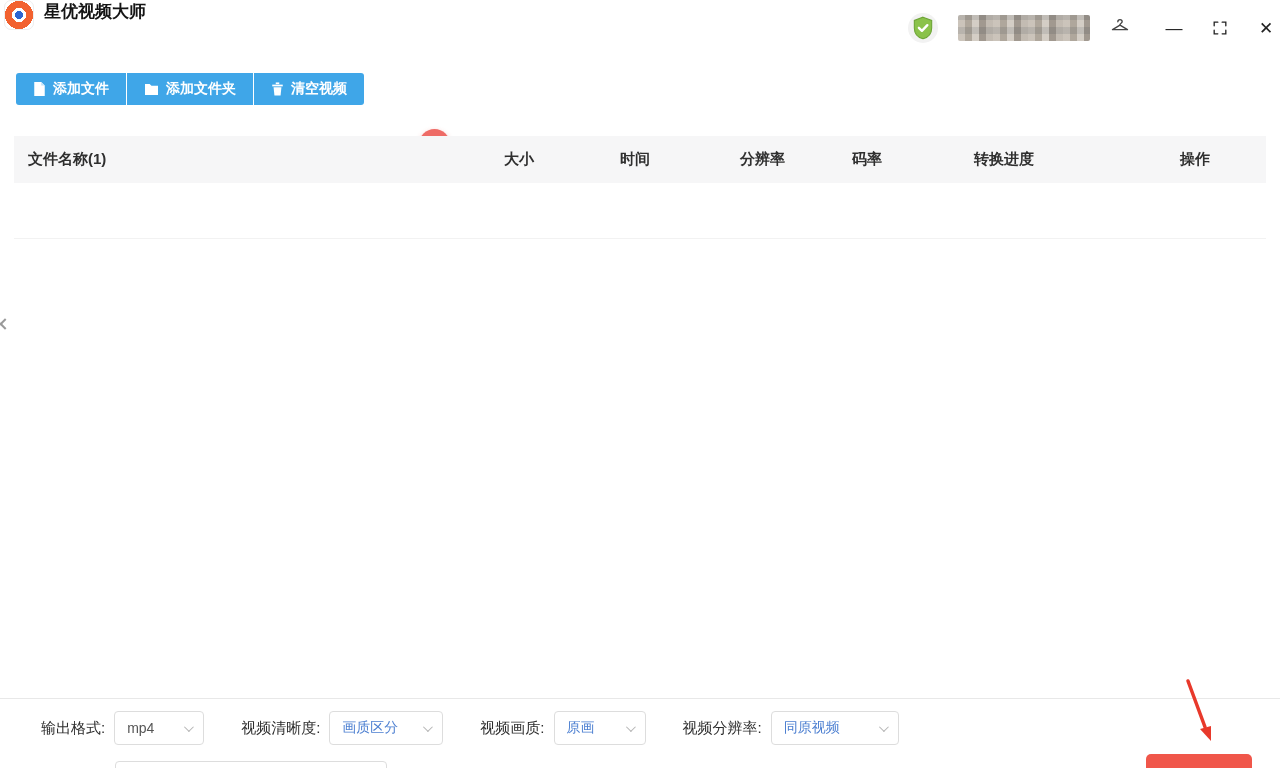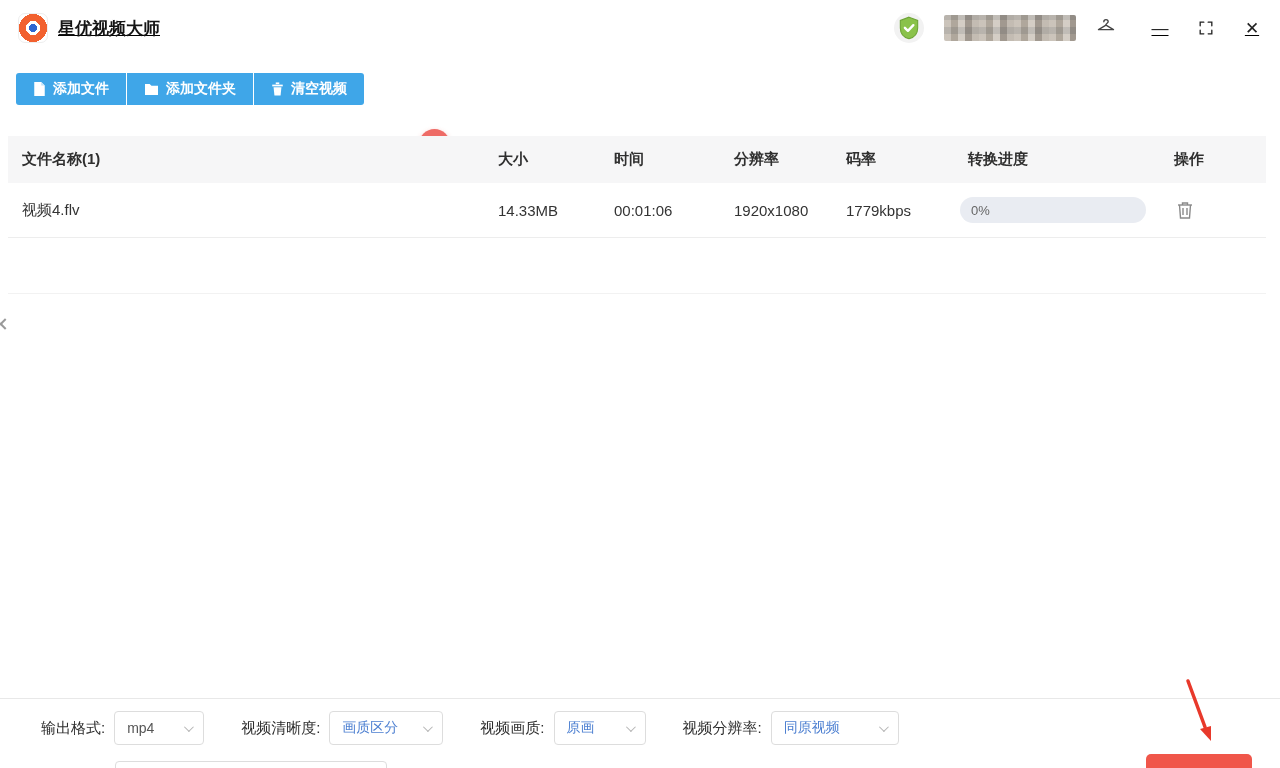--- a/index.html
+++ b/index.html
@@ -2,21 +2,21 @@
 <html><head>
 <meta charset="utf-8">
 <style>
   * { margin:0; padding:0; box-sizing:border-box; }
   html,body { width:1280px; height:768px; overflow:hidden; background:#fff;
     font-family:"Liberation Sans","DejaVu Sans",sans-serif; }
   .window { position:relative; width:1280px; height:768px; background:#fff; }
 
   
   .titlebar { position:absolute; top:0; left:0; right:0; height:56px;
-    display:flex; align-items:center; padding:0 18px; background:#fff;text-decoration:underline; }
+    display:flex; padding:0 4px; background:#fff; }
   .logo { width:30px; height:30px; border-radius:7px; border:1px solid #eee;
     background:radial-gradient(circle at 50% 50%, #2f66d0 0 4px, #ffffff 4px 7px, #f2612f 7px 14px, #ffffff 14px); }
   .app-title { margin-left:10px; font-size:17px; font-weight:bold; color:#141414; }
   .title-right { margin-left:auto; display:flex; align-items:center; gap:20px; }
   .avatar { width:30px; height:30px; border-radius:50%; background:#f2f2f2;
     display:flex; align-items:center; justify-content:center; }
   .mosaic { width:132px; height:26px; border-radius:2px;
     background-image:
       repeating-linear-gradient(0deg, rgba(90,70,50,.10) 0 7px, rgba(40,40,40,.18) 7px 14px),
       repeating-linear-gradient(90deg, #d8d2ca 0 7px, #b9b2a8 7px 14px, #e2ddd6 14px 21px, #a9a29a 21px 28px, #cfc9c1 28px 35px); }
@@ -42,21 +42,21 @@
     border-right:2px solid #b9b9b9; border-top:2px solid #b9b9b9; transform:rotate(45deg); cursor:pointer; }
   .tabs { position:absolute; left:502px; top:68px; height:46px; display:flex;
     align-items:center; gap:29px; }
   .tab { position:relative; height:46px; display:flex; align-items:center;
     font-size:15.5px; font-weight:600; color:#2b2b2b; cursor:pointer; white-space:nowrap; }
   .tab.active { color:#e8432e; }
   .tab.active::after { content:""; position:absolute; left:0; right:0; bottom:2px;
     height:3px; background:#e8432e; border-radius:2px; }
 
   
-  .table { position:absolute; top:136px; left:8px; right:14px; }
+  .table { position:absolute; top:136px; left:14px; right:14px; }
   .grid { display:grid; grid-template-columns:490px 116px 120px 112px 112px 200px 1fr; align-items:center; }
   .thead { height:47px; background:#f6f6f7; font-size:15px; font-weight:bold; color:#2f2f2f; }
   .thead > div:first-child { padding-left:14px; }
   .th-progress { padding-left:10px; }
   .th-op { padding-left:16px; }
   .trow { height:55px; border-bottom:1px solid #ededed; font-size:15px; color:#333; background:#fff; }
   .trow > div:first-child { padding-left:14px; }
   .empty-row { height:56px; border-bottom:1px solid #f2f2f2; }
   .progress-wrap { margin-left:2px; width:186px; height:26px; background:#e9ecf2;
     border-radius:13px; display:flex; align-items:center; overflow:hidden; }
@@ -171,40 +171,20 @@
     <div class="grid thead">
       <div>文件名称(1)</div>
       <div>大小</div>
       <div>时间</div>
       <div>分辨率</div>
       <div>码率</div>
       <div class="th-progress">转换进度</div>
       <div class="th-op">操作</div>
     </div>
 
-    <div class="grid trow">
-      <div>视频4.flv</div>
-      <div>14.33MB</div>
-      <div>00:01:06</div>
-      <div>1920x1080</div>
-      <div>1779kbps</div>
-      <div>
-        <div class="progress-wrap">
-          <span class="progress-label">0%</span>
-        </div>
-      </div>
-      <div class="row-trash">
-        <svg width="18" height="20" viewBox="0 0 18 20" fill="none" stroke="#8a8a8a" stroke-width="1.4">
-          <path d="M2 5 H16"></path>
-          <path d="M6.5 5 V3 H11.5 V5"></path>
-          <path d="M3.5 5 L4.5 18 H13.5 L14.5 5"></path>
-          <path d="M7 8 V15 M11 8 V15"></path>
-        </svg>
-      </div>
-    </div>
     <div class="empty-row"></div>
   </div>
 
   <span class="left-collapse"></span>
 
   <div class="footer">
     <div class="footer-row1">
       <div class="fgroup">
         <span class="flabel">输出格式:</span>
         <div class="select w1">

